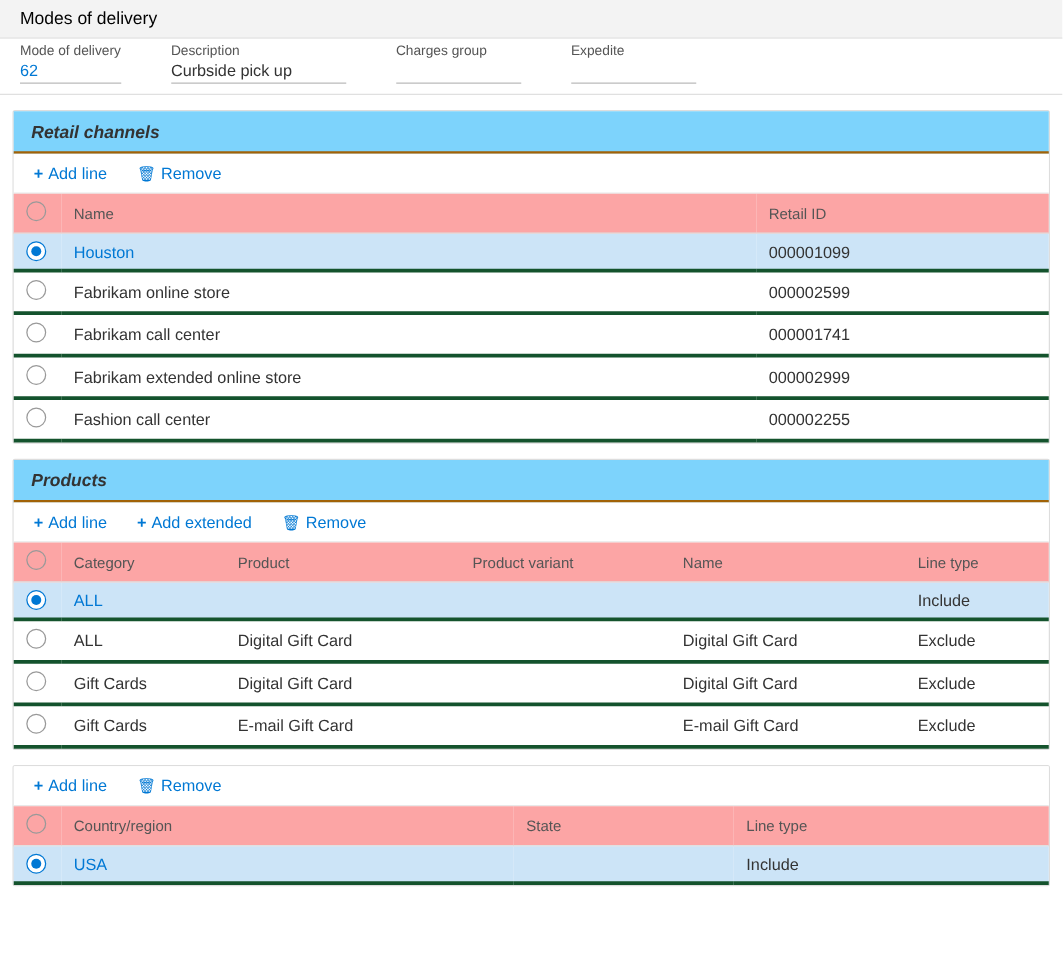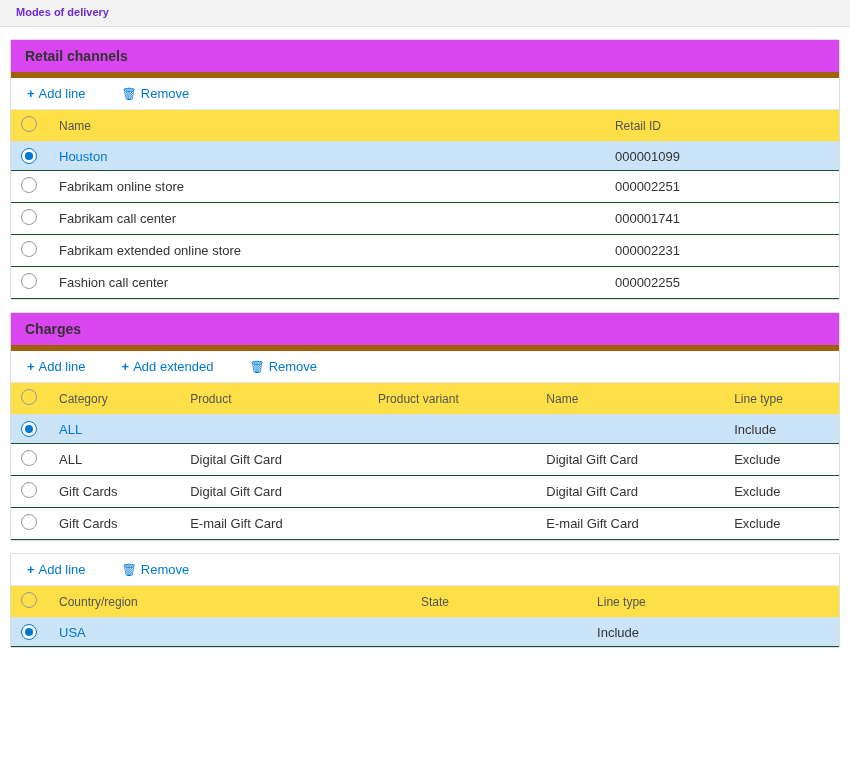--- a/index.html
+++ b/index.html
@@ -15,23 +15,23 @@
       padding: 0;
     }
 
     
     .modes-header {
       background: #f3f3f3;
       padding: 6px 16px 4px 16px;
       border-bottom: 1px solid #e0e0e0;
     }
     .modes-header-title {
-      font-size: 11px;
-      color: #6d28d9;
-      font-weight: 700;
+      font-size: 14px;
+      color: #000000;
+      font-weight: 400;
       margin-bottom: 4px;
     }
     .modes-fields {
       display: flex;
       gap: 0;
       padding: 4px 16px 8px 16px;
       background: #fff;
       border-bottom: 1px solid #e0e0e0;
     }
     .field-group {
@@ -68,70 +68,71 @@
     }
 
     
     .section {
       border: 1px solid #ddd;
       margin: 12px 10px;
       border-radius: 2px;
     }
     .section-header {
       padding: 8px 14px;
-      border-bottom: 6px solid #a16207;
-      background: #d946ef;
+      border-bottom: 2px solid #a16207;
+      background: #7dd3fc;
+      font-style: italic;
     }
     .section-title {
       font-size: 14px;
       font-weight: 600;
       color: #333;
     }
 
     
     .toolbar {
       display: flex;
       align-items: flex-end;
       padding: 6px 12px;
       border-bottom: 1px solid #e8e8e8;
-      gap: 28px;
+      gap: 16px;
       background: #fff;
     }
     .toolbar-btn {
       display: flex;
       align-items: center;
       gap: 4px;
       color: #0078d4;
       font-size: 13px;
       cursor: pointer;
       background: none;
       border: none;
       padding: 2px 4px;
     }
 
     
     .data-table {
       width: 100%;
       border-collapse: collapse;
     }
     .data-table thead tr {
-      background: #fde047;
+      background: #fca5a5;
     }
     .data-table th {
       text-align: left;
       font-weight: 400;
       color: #555;
       font-size: 12px;
       padding: 6px 10px;
       border-bottom: 1px solid #e0e0e0;
     }
     .data-table td {
       padding: 6px 10px;
       font-size: 13px;
-      border-bottom: 1px solid #14532d;
+      border-bottom: 3px solid #14532d;
     }
     .data-table tbody tr.selected {
       background: #cce4f7;
     }
     .row-radio {
       width: 16px;
       height: 16px;
       border: 1.5px solid #999;
       border-radius: 50%;
       display: inline-flex;
@@ -172,20 +173,38 @@
       min-height: 60px;
     }
   </style>
 </head>
 <body>
 
 <div class="page-container">
 
   <div class="modes-header">
     <div class="modes-header-title">Modes of delivery</div>
+  </div>
+  <div class="modes-fields">
+    <div class="field-group">
+      <span class="field-label">Mode of delivery</span>
+      <span class="field-value link-text">62</span>
+    </div>
+    <div class="field-group">
+      <span class="field-label">Description</span>
+      <span class="field-value-text">Curbside pick up</span>
+    </div>
+    <div class="field-group">
+      <span class="field-label">Charges group</span>
+      <span class="field-value-empty"></span>
+    </div>
+    <div class="field-group">
+      <span class="field-label">Expedite</span>
+      <span class="field-value-empty"></span>
+    </div>
   </div>
 
   <div class="section">
     <div class="section-header">
       <span class="section-title">Retail channels</span>
     </div>
     <div class="toolbar">
       <button class="toolbar-btn">
         <span class="icon-add"></span>
         <span>Add line</span>
@@ -209,50 +228,50 @@
       <span class="row-radio checked"></span>
     </td>
     <td class="link-text">Houston</td>
     <td>000001099</td>
   </tr>
           <tr>
     <td style="width:30px;">
       <span class="row-radio "></span>
     </td>
     <td>Fabrikam online store</td>
-    <td>000002251</td>
+    <td>000002599</td>
   </tr>
           <tr>
     <td style="width:30px;">
       <span class="row-radio "></span>
     </td>
     <td>Fabrikam call center</td>
     <td>000001741</td>
   </tr>
           <tr>
     <td style="width:30px;">
       <span class="row-radio "></span>
     </td>
     <td>Fabrikam extended online store</td>
-    <td>000002231</td>
+    <td>000002999</td>
   </tr>
           <tr>
     <td style="width:30px;">
       <span class="row-radio "></span>
     </td>
     <td>Fashion call center</td>
     <td>000002255</td>
   </tr>
         </tbody>
     </table>
   </div>
 
   <div class="section">
     <div class="section-header">
-      <span class="section-title">Charges</span>
+      <span class="section-title">Products</span>
     </div>
     <div class="toolbar">
       <button class="toolbar-btn">
         <span class="icon-add"></span>
         <span>Add line</span>
       </button>
       <button class="toolbar-btn">
         <span class="icon-add"></span>
         <span>Add extended</span>
       </button>

